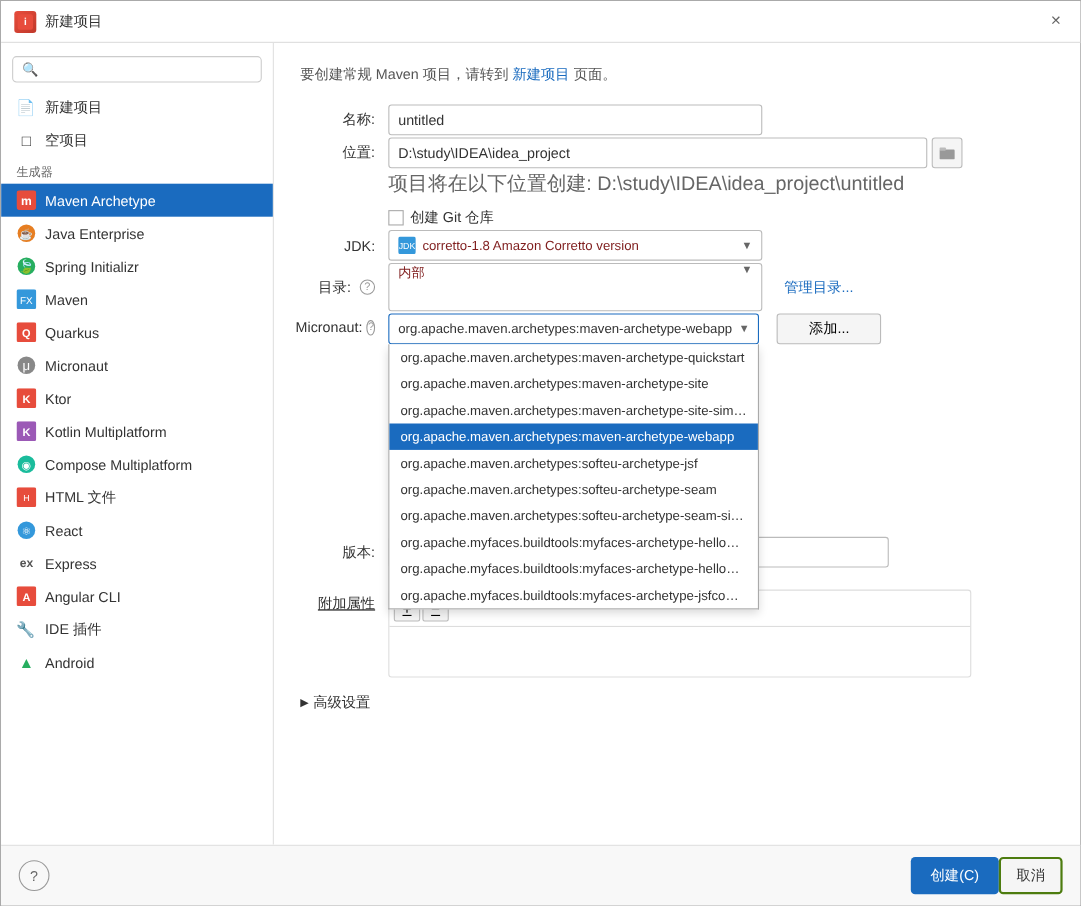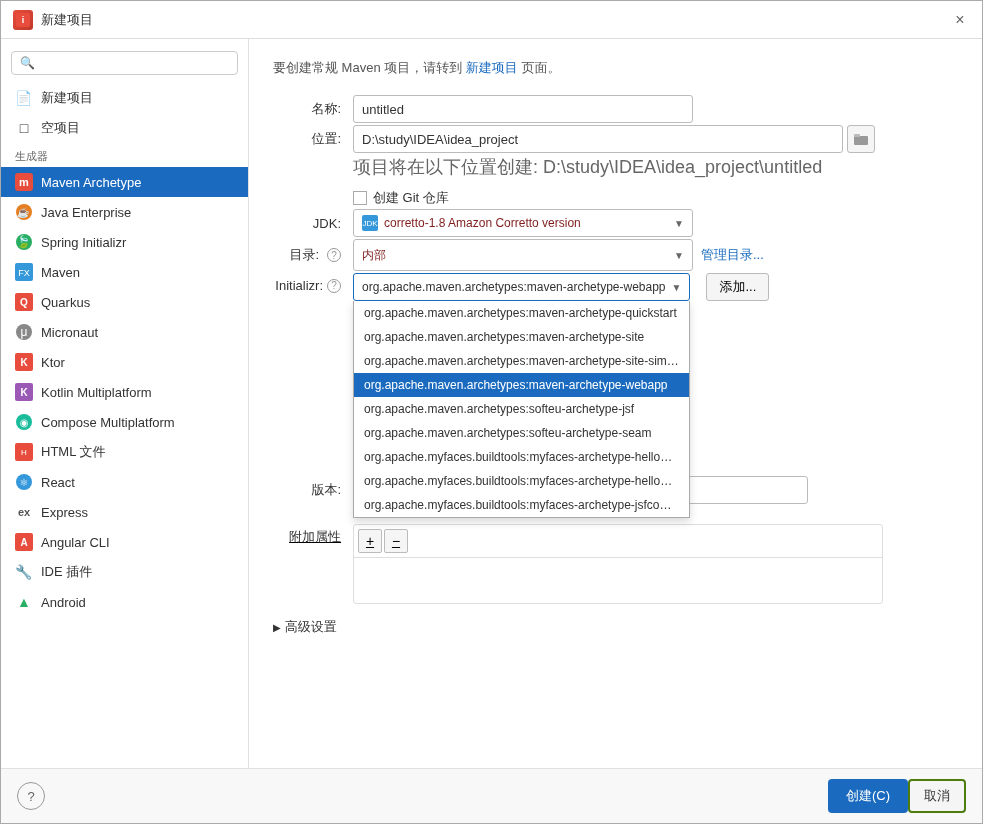--- a/index.html
+++ b/index.html
@@ -252,34 +252,34 @@
       border: 1px solid #999;
       color: #999;
       font-size: 10px;
       display: flex;
       align-items: center;
       justify-content: center;
       cursor: pointer;
     }
     
     .catalog-select {
-      height: 32px;
+      height: 44px;
       border: 1px solid #bbb;
       border-radius: 3px;
       padding: 0 8px;
       background: white;
       display: flex;
-      align-items: center;
+      align-items: flex-start;
       gap: 6px;
       cursor: pointer;
       width: 340px;
       justify-content: space-between;
     }
     
-    .manage-link { color: #1a6bbf; font-size: 13px; cursor: pointer; margin-left: 8px; }
+    .manage-link { color: #1a6bbf; font-size: 13px; cursor: pointer; margin-left: 20px; }
     
     .archetype-select {
       height: 28px;
       border: 1px solid #1a6bbf;
       border-radius: 3px;
       padding: 0 8px;
       background: white;
       display: flex;
       align-items: center;
       gap: 6px;
@@ -288,21 +288,21 @@
       justify-content: space-between;
     }
     
     .archetype-select-text { font-size: 12px; color: #333; flex: 1; }
     
     .add-btn {
       height: 28px;
       background: #f5f5f5;
       border: 1px solid #bbb;
       border-radius: 3px;
-      padding: 0 12px;
+      padding: 0 28px;
       cursor: pointer;
       font-size: 13px;
       margin-left: 8px;
     }
     
     
     .dropdown-list {
       position: absolute;
       top: 28px;
       left: 0;
@@ -661,21 +661,21 @@
         </div>
         <div class="catalog-select">
           <span class="jdk-select-text">内部</span>
           <span class="dropdown-arrow">▼</span>
         </div>
         <span class="manage-link">管理目录...</span>
       </div>
 
       <div style="display:flex; align-items:flex-start; margin-bottom:4px;">
         <div style="display:flex; align-items:center; gap:4px; width:80px; padding-right:12px; justify-content:flex-end; padding-top:5px;">
-          <span style="font-size:13px; color:#333;">Initializr:</span>
+          <span style="font-size:13px; color:#333;">Micronaut:</span>
           <div class="help-icon">?</div>
         </div>
         <div style="display:flex; align-items:center; gap:8px;">
           <div class="dropdown-container">
             <div class="archetype-select">
               <span class="archetype-select-text">org.apache.maven.archetypes:maven-archetype-webapp</span>
               <span class="dropdown-arrow">▼</span>
             </div>
 
             <div class="dropdown-list">
@@ -689,20 +689,23 @@
                 <span>org.apache.maven.archetypes:maven-archetype-site-simple</span>
               </div>
               <div class="dropdown-item selected">
                 <span>org.apache.maven.archetypes:maven-archetype-webapp</span>
               </div>
               <div class="dropdown-item">
                 <span>org.apache.maven.archetypes:softeu-archetype-jsf</span>
               </div>
               <div class="dropdown-item">
                 <span>org.apache.maven.archetypes:softeu-archetype-seam</span>
+              </div>
+              <div class="dropdown-item">
+                <span>org.apache.maven.archetypes:softeu-archetype-seam-simple</span>
               </div>
               <div class="dropdown-item">
                 <span>org.apache.myfaces.buildtools:myfaces-archetype-helloworl…</span>
               </div>
               <div class="dropdown-item">
                 <span>org.apache.myfaces.buildtools:myfaces-archetype-helloworl…</span>
               </div>
               <div class="dropdown-item">
                 <span>org.apache.myfaces.buildtools:myfaces-archetype-jsfcompo…</span>
               </div>

